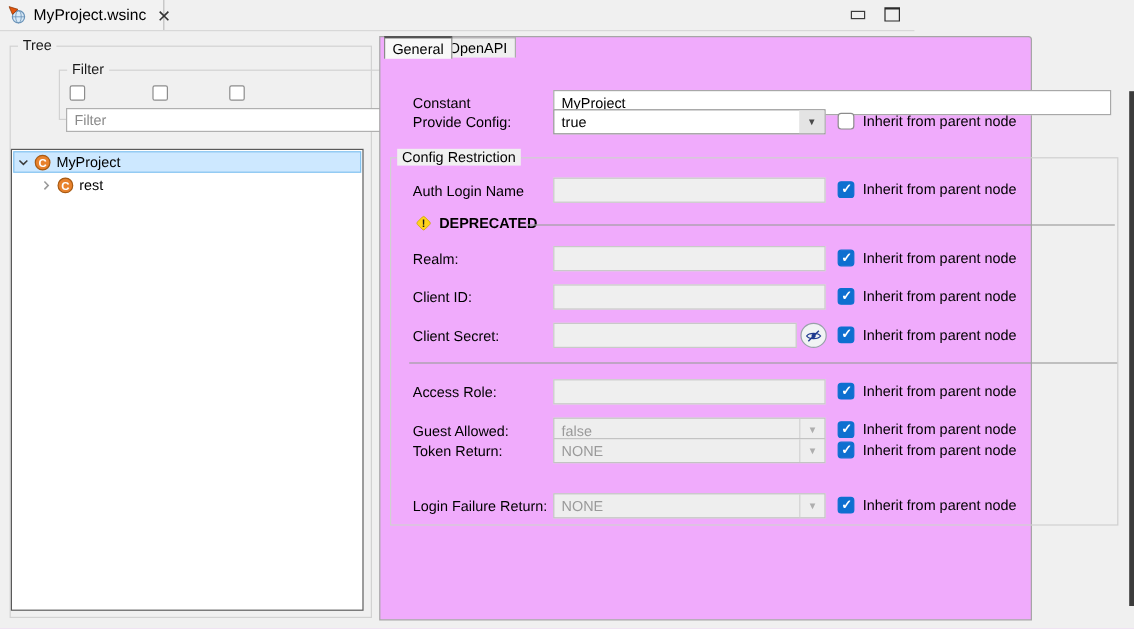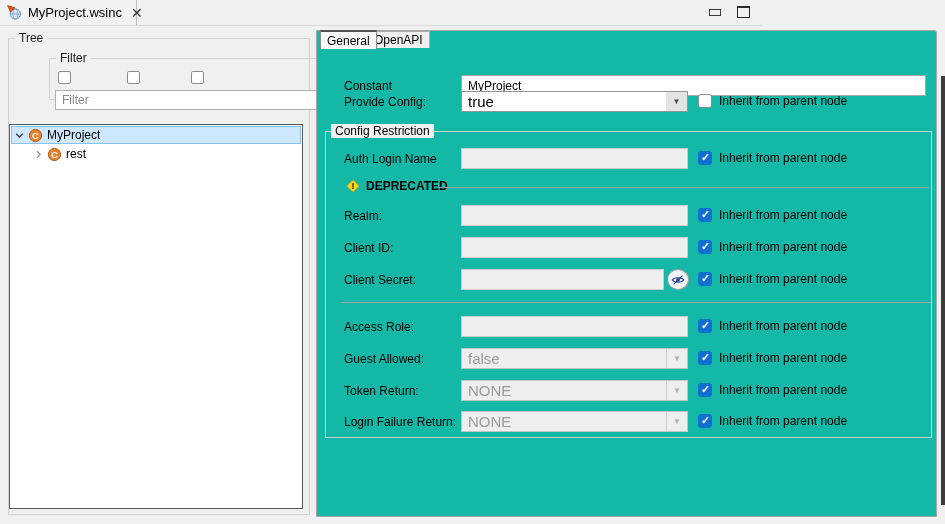--- a/index.html
+++ b/index.html
@@ -53,22 +53,22 @@
   }
   .trow { display:flex; align-items:center; height:18px; font-size:12px; cursor:default; }
   .trow.selected {
     background:#cde8ff; border:1px solid #84c3f0; margin:1px; height:18px;
   }
   .trow .chev { width:14px; display:flex; justify-content:center; flex:0 0 auto; }
   .trow .nicon { margin:0 4px 0 2px; display:flex; flex:0 0 auto; }
 
   
   .folder {
-    position:absolute; left:316px; top:30px; width:621px; height:487px;
-    border:1px solid #a6a6a6; border-top-right-radius:3px; background:#14b8a6;padding-left:24px;
+    position:absolute; left:316px; top:30px; width:544px; height:487px;
+    border:1px solid #a6a6a6; border-top-right-radius:3px; background:#f0abfc;padding-left:24px;
   }
   .rtab {
     position:absolute; display:flex; align-items:center; padding:0 6px;
     font-size:12px; white-space:nowrap; cursor:pointer;
   }
   .rtab.active {
     left:3px; top:-1px; height:19px; background:#f8f8f8;
     border:1px solid #8a8a8a; border-top:2px solid #545454; border-bottom:none; z-index:2;
   }
   .rtab.inactive {
@@ -83,21 +83,21 @@
     position:absolute; left:144px; top:0; height:21px; border:1px solid #a8a8a8;
     background:#fff; padding:0 6px; font-size:12px; font-family:"Liberation Sans", sans-serif;
   }
   .txt.full { width:465px; }
   .txt.dis { width:227px; background:#efefef; border-color:#c9c9c9; }
   .txt.secret { width:203px; }
   .combo {
     position:absolute; left:144px; top:0; width:227px; height:21px;
     background:#fff; border:1px solid #949494; display:flex; align-items:center;
   }
-  .combo .cval { flex:1; padding-left:6px; font-size:15px; }
+  .combo .cval { flex:1; padding-left:6px; font-size:12px; }
   .combo .arrow {
     width:21px; height:100%; display:flex; align-items:center; justify-content:center;
     font-size:8px; color:#4a4a4a; background:#e4e4e4;
   }
   .combo.disabled { background:#eeeeee; border-color:#c3c3c3; }
   .combo.disabled .cval { color:#9a9a9a; }
   .combo.disabled .arrow { background:transparent; border-left:1px solid #d2d2d2; color:#aeaeae; }
 
   .inherit { position:absolute; left:381px; top:3px; display:flex; align-items:center; gap:7px; }
   .inherit .ilabel { white-space:nowrap; }
@@ -290,21 +290,21 @@
     <div class="combo disabled">
       <span class="cval">false</span>
       <span class="arrow">▼</span>
     </div>
     <div class="inherit">
       <span class="cb blue checked"></span>
       <span class="ilabel">Inherit from parent node</span>
     </div>
   </div>
 
-  <div class="row" style="top:349px;">
+  <div class="row" style="top:334px;">
     <span class="flabel">Token Return:</span>
     <div class="combo disabled">
       <span class="cval">NONE</span>
       <span class="arrow">▼</span>
     </div>
     <div class="inherit">
       <span class="cb blue checked"></span>
       <span class="ilabel">Inherit from parent node</span>
     </div>
   </div>

